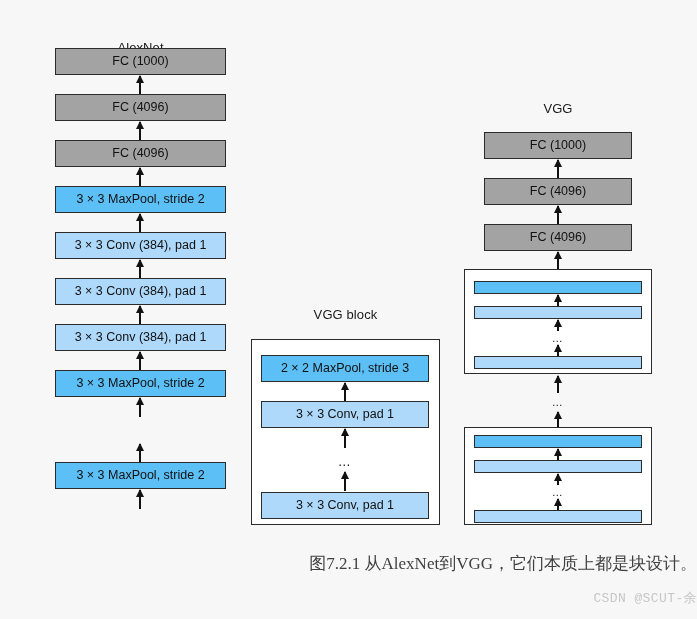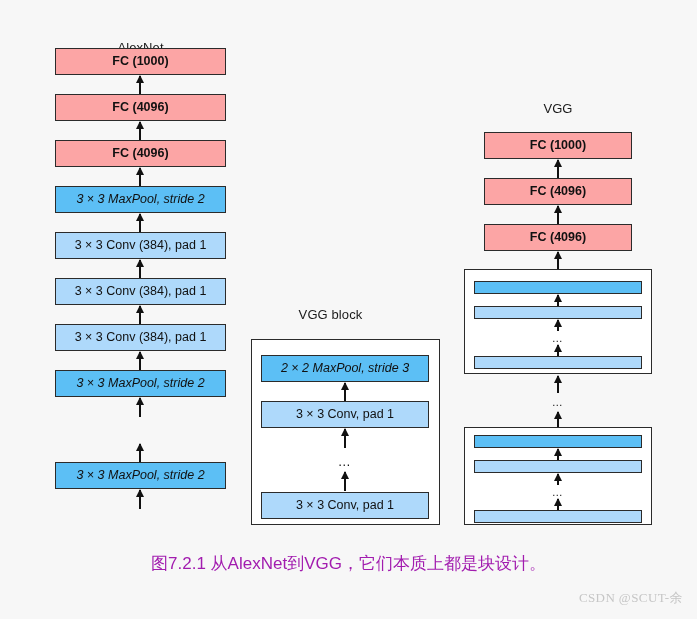--- a/index.html
+++ b/index.html
@@ -36,23 +36,23 @@
     border: 1.6px solid #2b2b2b;
     background: #ffffff;
     display: flex;
     align-items: center;
     justify-content: center;
     font-size: 12.5px;
     white-space: nowrap;
     color: #111;
     line-height: 1;
   }
-  .lbox.white  { background: #fca5a5; font-weight: bold; }
+  .lbox.white  { background: #a3a3a3; }
   .lbox.conv   { background: #aed9fb; }
-  .lbox.pool   { background: #5cbff5; font-style: italic; }
+  .lbox.pool   { background: #5cbff5; }
 
   
   .arrow {
     position: absolute;
     width: 2px;
     background: #111;
   }
   .arrow::after {
     content: "";
     position: absolute;
@@ -79,33 +79,33 @@
     box-sizing: border-box;
     border: 1.6px solid #2b2b2b;
     background: #ffffff;
   }
   
   #caption {
     position: absolute;
     left: 0;
     top: 552px;
     width: 697px;
-    text-align: center;
+    text-align: right;
     font-size: 17px;
-    color: #a21caf;
-    font-family: Liberation Sans, sans-serif;
+    color: #404040;
+    font-family: Liberation Serif, serif;
     white-space: nowrap;
   }
   #watermark {
     position: absolute;
-    right: 14px;
+    right: 0;
     top: 589px;
     font-size: 13px;
     color: #c6c6c6;
-    font-family: Liberation Serif, serif;
+    font-family: Liberation Mono, monospace;
     white-space: nowrap;
     letter-spacing: 0.4px;
   }
 </style>
 </head>
 <body>
 
 <div id="canvas">
 
   <div class="col-title" style="left:55px; top:19px; width:171px;margin-top:21px;">AlexNet</div>
@@ -133,21 +133,21 @@
 
   <div class="lbox pool" style="left:55px; top:370px; width:171px; height:27px;">3 × 3 MaxPool, stride 2</div>
   <div class="arrow" style="left:139px; top:398px; height:19px;"></div>
 
   <div class="arrow" style="left:139px; top:444px; height:19px;"></div>
 
   <div class="lbox pool" style="left:55px; top:462px; width:171px; height:27px;">3 × 3 MaxPool, stride 2</div>
   <div class="arrow" style="left:139px; top:490px; height:19px;"></div>
 
 
-  <div class="col-title" style="left:236px; top:307px; width:189px;">VGG block</div>
+  <div class="col-title" style="left:251px; top:307px; width:189px;">VGG block</div>
 
   <div class="group" style="left:251px; top:339px; width:189px; height:186px;"></div>
 
   <div class="lbox pool" style="left:261px; top:355px; width:168px; height:27px;">2 × 2 MaxPool, stride 3</div>
   <div class="arrow" style="left:344px; top:383px; height:18px;"></div>
 
   <div class="lbox conv" style="left:261px; top:401px; width:168px; height:27px;">3 × 3 Conv, pad 1</div>
   <div class="arrow" style="left:344px; top:429px; height:19px;"></div>
 
   <div class="ellip" style="left:325px; top:455px; width:40px;">…</div>

